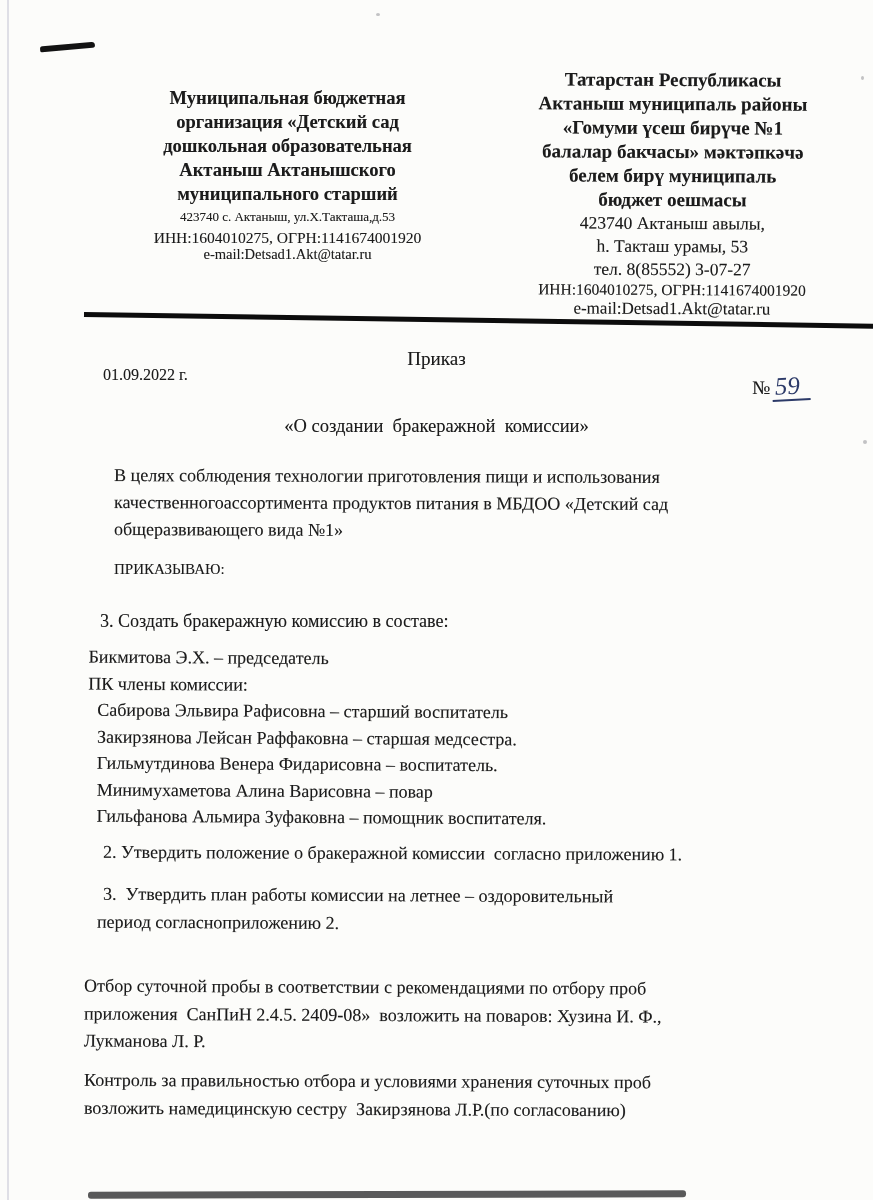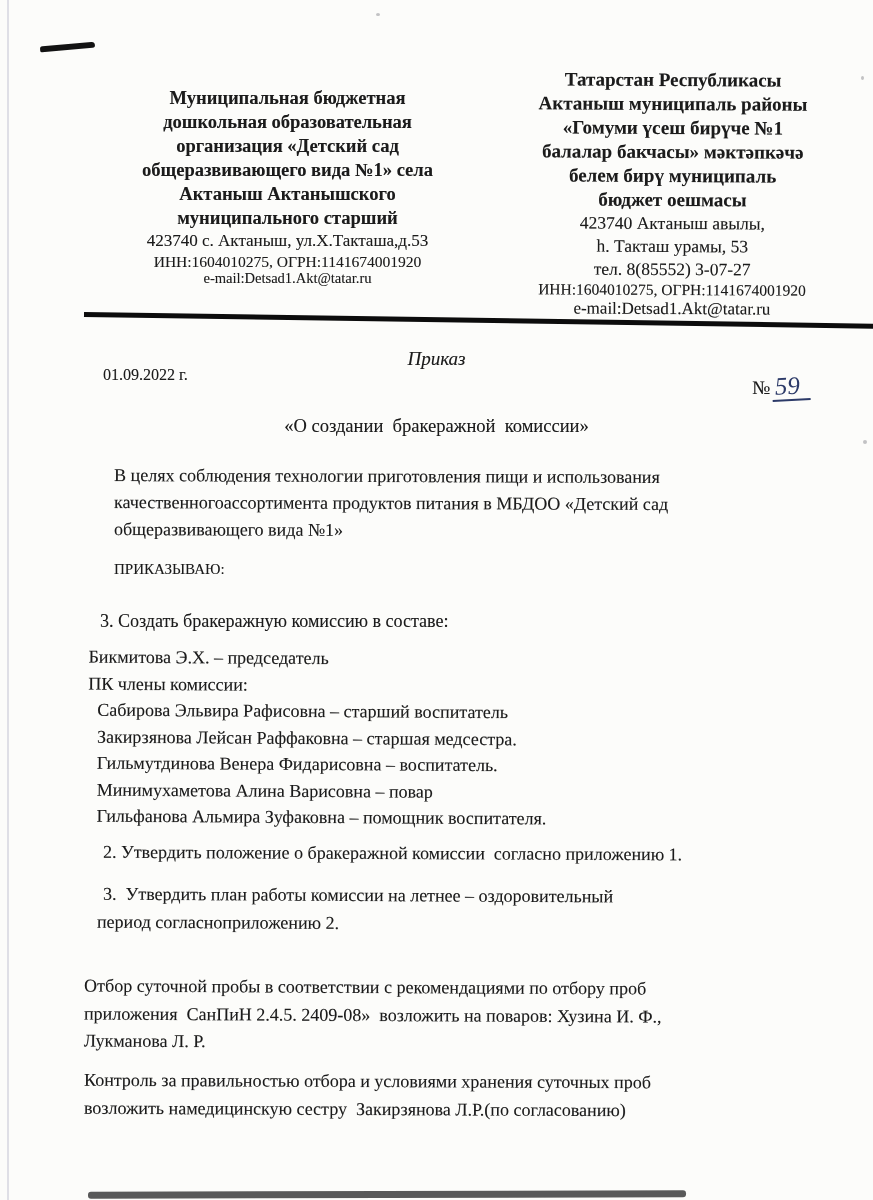--- a/index.html
+++ b/index.html
@@ -18,29 +18,29 @@
     background:#d9d9e2;opacity:.85;}
   .speck{position:absolute;background:#a9a9ad;border-radius:50%;opacity:.7;}
   .bottom-bar{position:absolute;left:88px;top:1191px;width:598px;height:7px;
     background:#474747;border-radius:3px;opacity:.9;transform:rotate(-0.15deg);}
   
   .hblock{position:absolute;text-align:center;}
   .hblock-left{left:100px;top:64px;width:375px;margin-top:22px;}
   .hblock-right{left:485px;top:68px;width:375px;transform:rotate(0.3deg);}
   .hbold{font-weight:bold;font-size:18.5px;line-height:24px;}
   .hblock-right .hbold{font-size:19px;}
-  .haddr{font-size:17px;line-height:22.5px;}
+  .haddr{font-size:13px;line-height:22.5px;}
   .hblock-right .haddr{font-size:17.5px;line-height:23px;}
   .hsmall{font-size:15.5px;line-height:17.5px;}
   .hemail-l{font-size:14.5px;line-height:17px;}
   .hemail-r{font-size:17px;line-height:20px;}
   .divider{position:absolute;left:84px;top:312px;width:790px;height:5px;
     background:#0c0c0c;transform:rotate(0.85deg);transform-origin:0 50%;}
   
-  .doc-type{position:absolute;left:0;top:348px;width:873px;text-align:center;font-size:19px;font-style:italic;}
+  .doc-type{position:absolute;left:0;top:348px;width:873px;text-align:center;font-size:19px;}
   .doc-date{position:absolute;left:103px;top:366px;font-size:16px;}
   .doc-number{position:absolute;left:752px;top:374px;font-size:19px;}
   .doc-number .hand{display:inline-block;font-size:25px;line-height:24px;
     font-style:italic;color:#2c3a68;text-shadow:none;
     border-bottom:2px solid #2c3a68;padding:0 10px 1px 3px;
     transform:rotate(-3deg);margin-left:2px;}
   .doc-subject{position:absolute;left:0;top:416px;width:873px;text-align:center;font-size:18.5px;}
   
   .btxt{font-size:18px;line-height:27px;position:absolute;}
   .preamble{left:114px;top:463px;transform:rotate(0.2deg);}
@@ -61,23 +61,22 @@
 
   <div class="marker-stroke"></div>
   <div class="edge-line"></div>
   <div class="speck" style="left:376px;top:13px;width:4px;height:3px;"></div>
   <div class="speck" style="left:861px;top:76px;width:3px;height:4px;"></div>
   <div class="speck" style="left:863px;top:440px;width:4px;height:4px;"></div>
   <div class="bottom-bar"></div>
 
   <div class="hblock hblock-left">
     <div class="hbold" data-bind="header.left.bold_lines.0">Муниципальная бюджетная</div>
+    <div class="hbold" data-bind="header.left.bold_lines.2">организация «Детский сад</div>
     <div class="hbold" data-bind="header.left.bold_lines.1">дошкольная образовательная</div>
-    <div class="hbold" data-bind="header.left.bold_lines.2">организация «Детский сад</div>
-    <div class="hbold" data-bind="header.left.bold_lines.3">общеразвивающего вида №1» села</div>
     <div class="hbold" data-bind="header.left.bold_lines.4">Актаныш Актанышского</div>
     <div class="hbold" data-bind="header.left.bold_lines.5">муниципального старший</div>
     <div class="haddr" data-bind="header.left.addr_lines.0">423740 с. Актаныш, ул.Х.Такташа,д.53</div>
     <div class="hsmall" data-bind="header.left.inn_line">ИНН:1604010275, ОГРН:1141674001920</div>
     <div class="hemail-l" data-bind="header.left.email_line">e-mail:Detsad1.Akt@tatar.ru</div>
   </div>
 
   <div class="hblock hblock-right">
     <div class="hbold" data-bind="header.right.bold_lines.0">Татарстан Республикасы</div>
     <div class="hbold" data-bind="header.right.bold_lines.1">Актаныш муниципаль районы</div>

